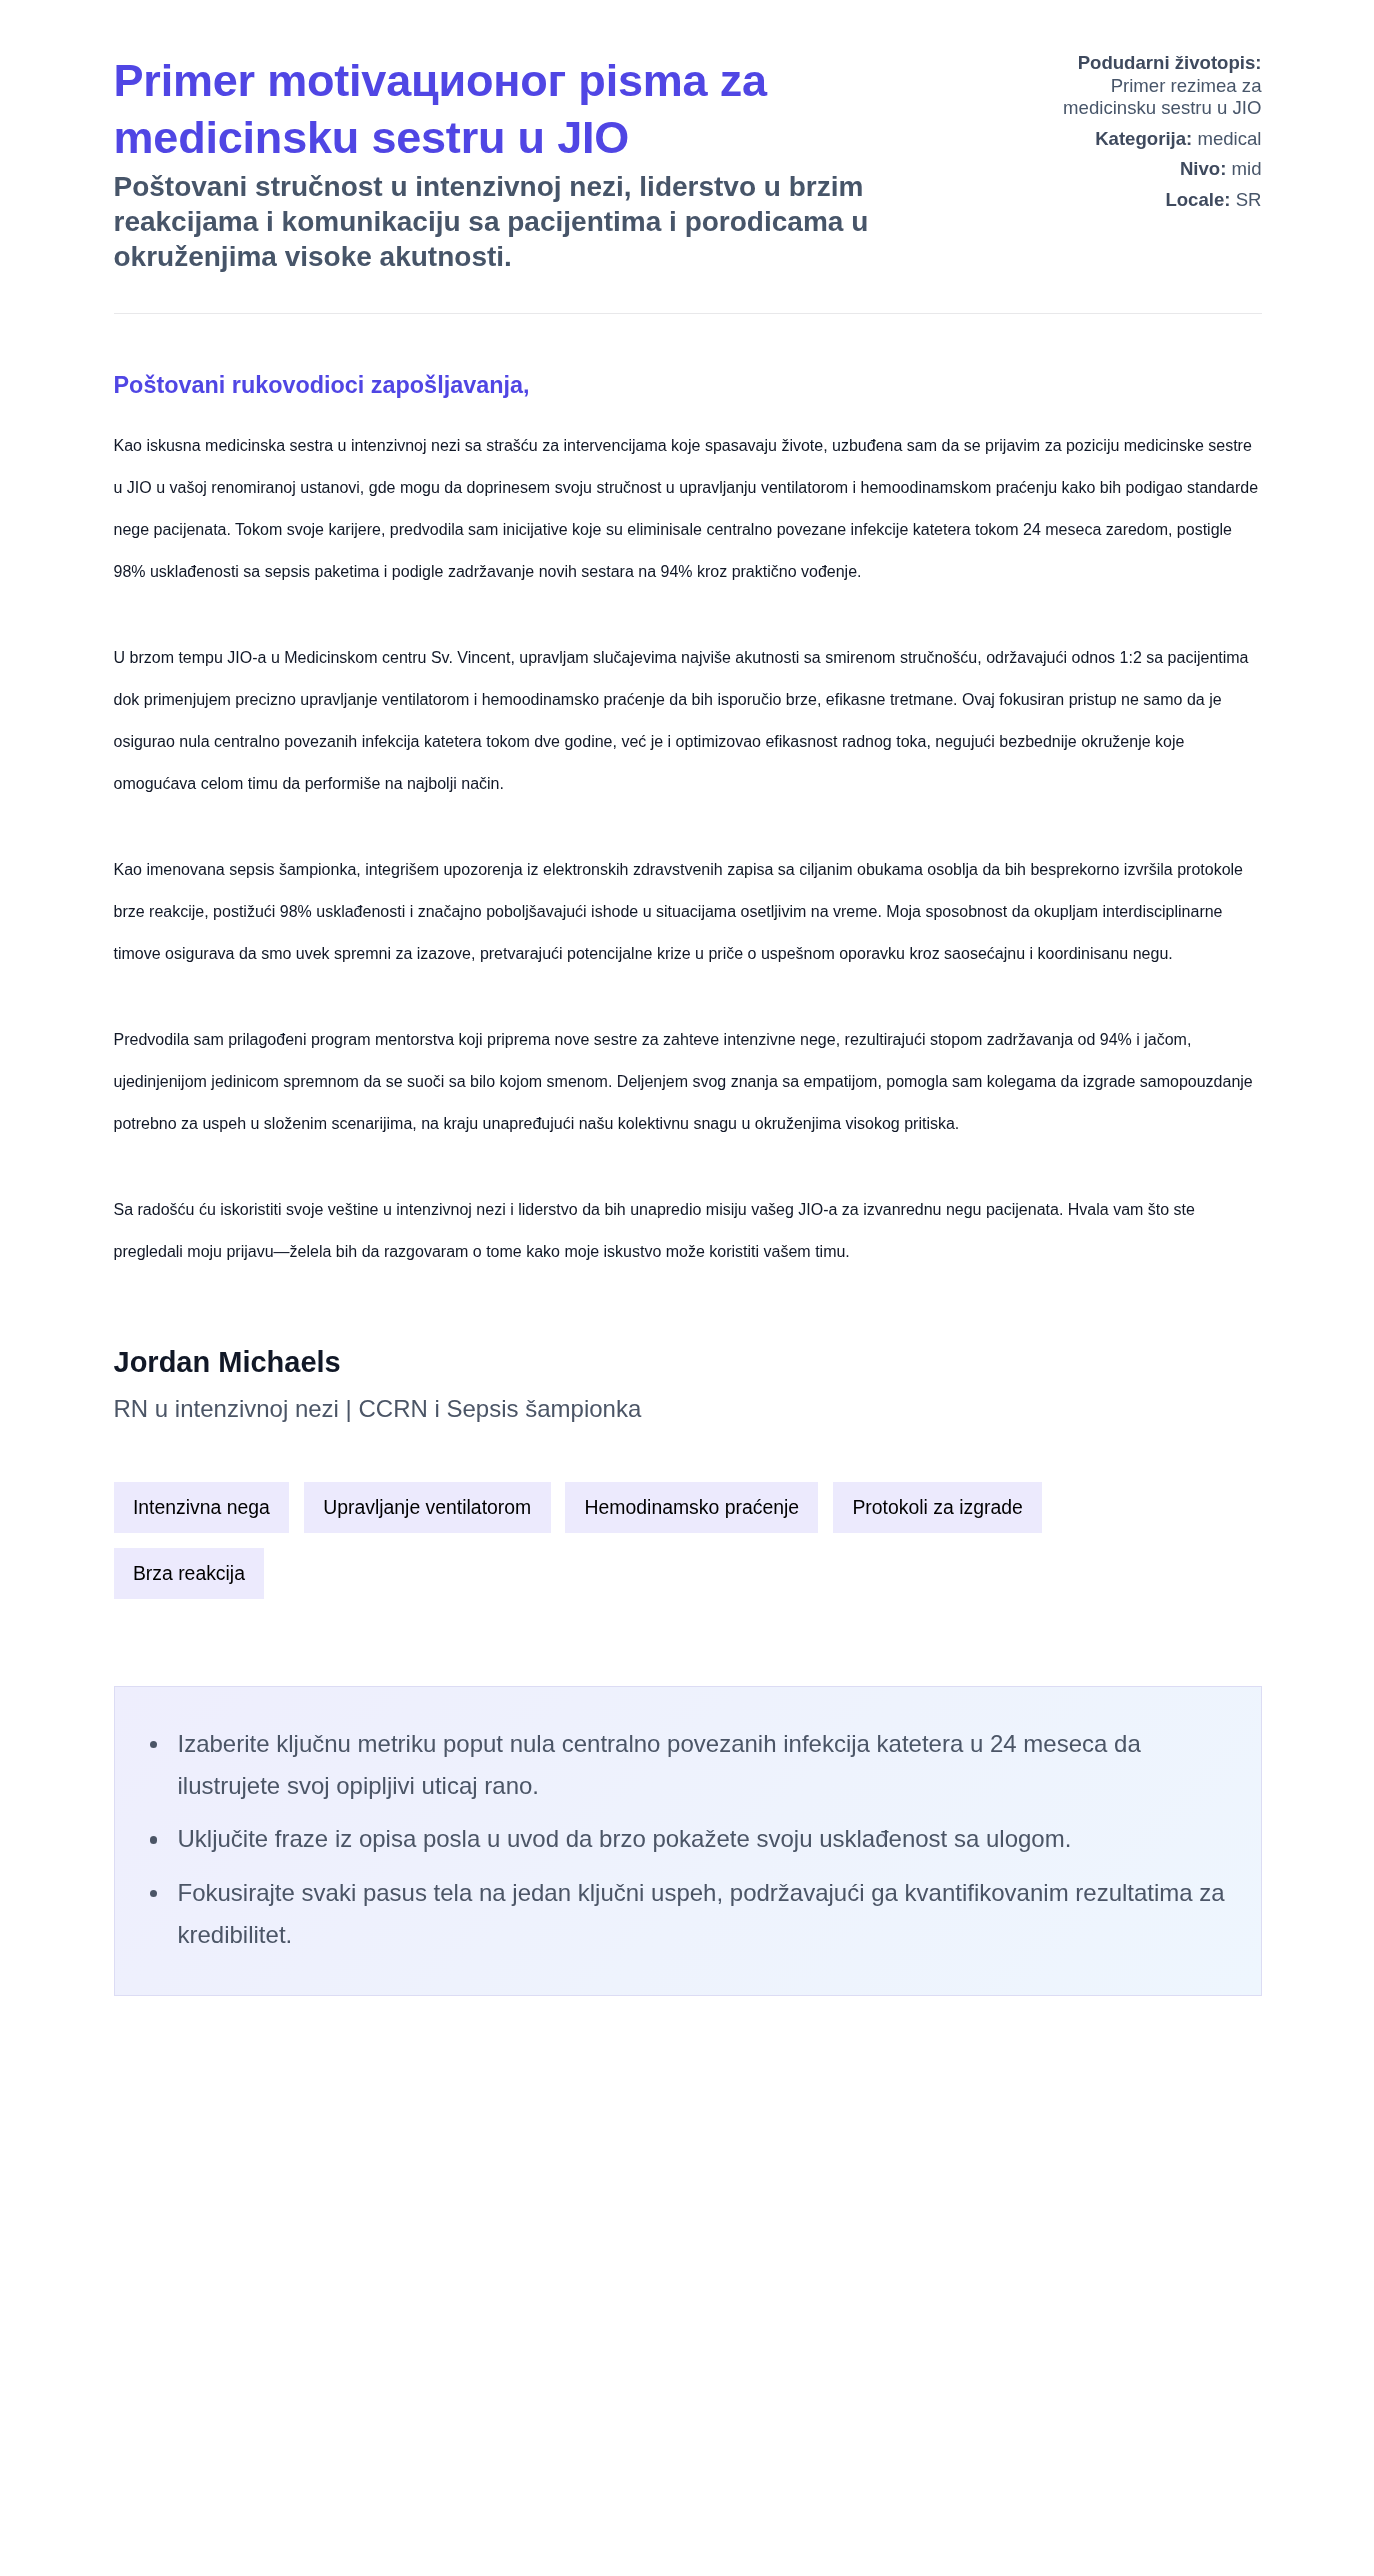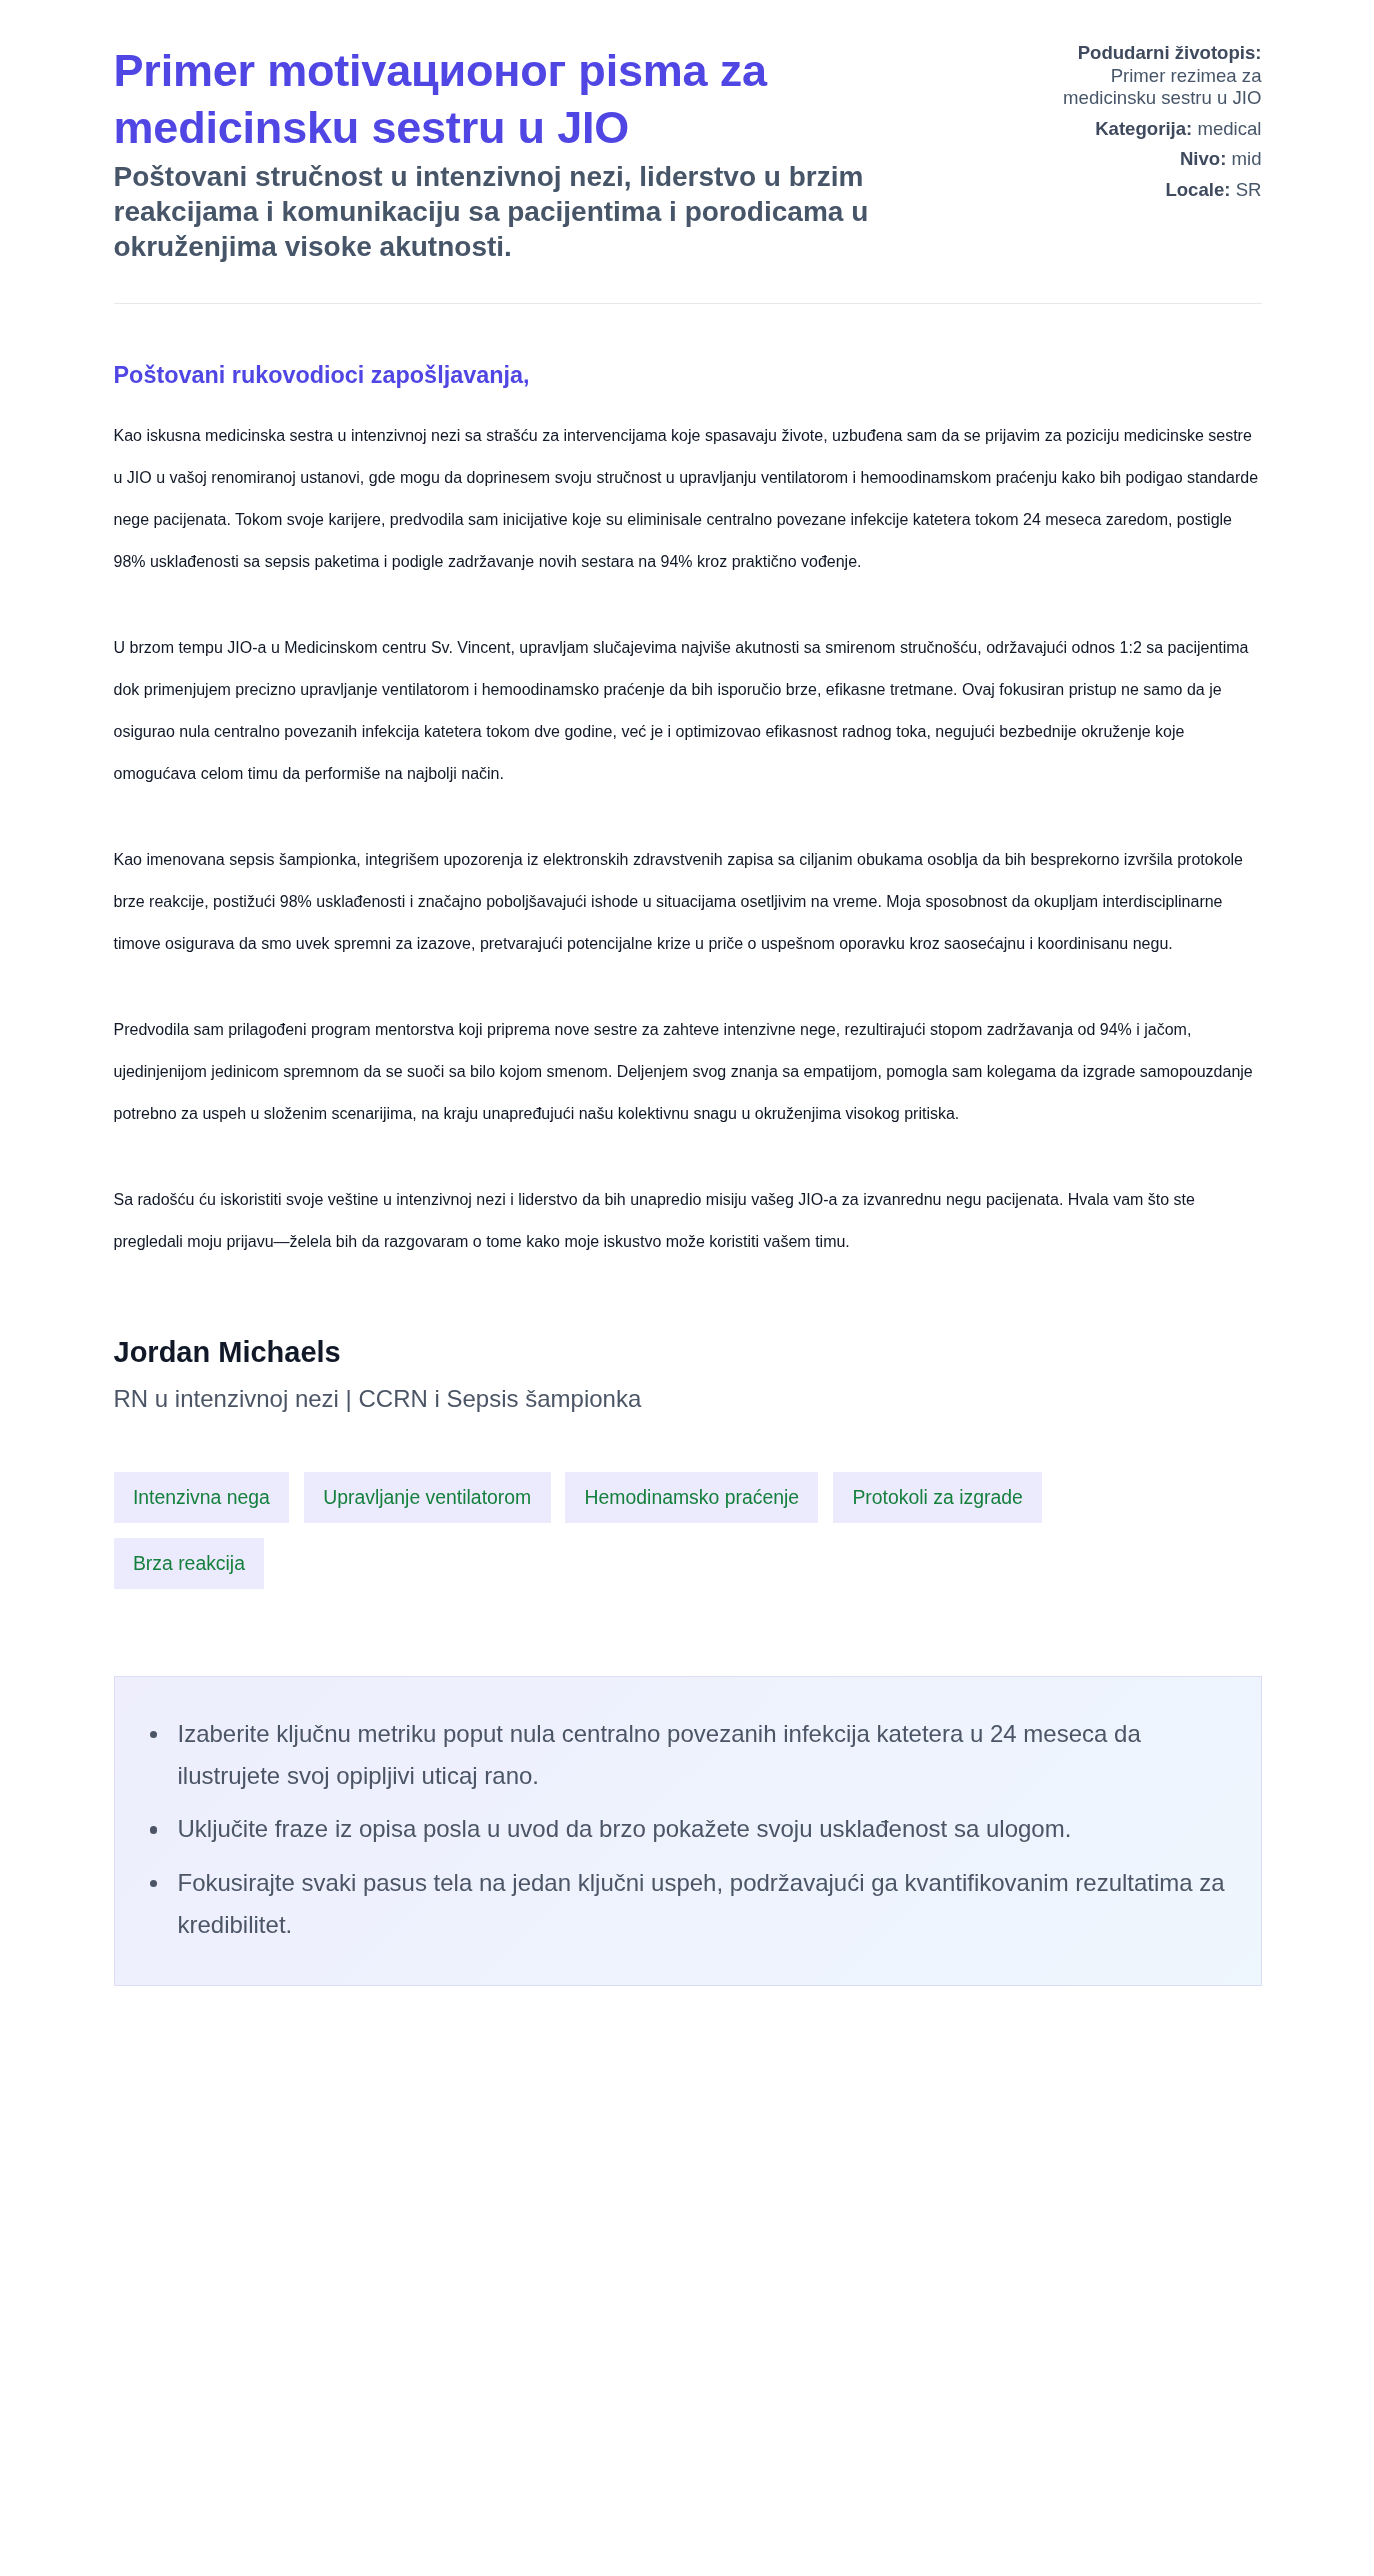--- a/index.html
+++ b/index.html
@@ -8,21 +8,21 @@
       background: #ffffff;
     }
     body {
       width: 1375px;
       min-height: 2576px;
       font-family: "Liberation Sans", "DejaVu Sans", sans-serif;
       color: #111827;
     }
     .page {
       width: 1148px;
-      margin: 4px auto;
+      margin: 14px auto;
       padding-top: 38px;
       padding-bottom: 65px;
       box-sizing: border-box;
     }
     
     .header {
       display: flex;
       justify-content: space-between;
       align-items: flex-start;
       padding-bottom: 39px;
@@ -104,21 +104,21 @@
     
     .tags {
       display: flex;
       flex-wrap: wrap;
       gap: 14.6px 14.6px;
       margin-top: 57px;
       width: 1051px;
     }
     .tag {
       background: #eceafd;
-      color: #15803d;
+      color: #000000;
       font-size: 19.4px;
       line-height: 24px;
       padding: 13.7px 19.4px 13.7px 19.4px;
       font-weight: 500;
     }
     
     .tips {
       margin-top: 87px;
       border: 1.6px solid #dcdcf4;
       background: linear-gradient(135deg, #eeeefd 0%, #eef3fd 55%, #eef6fe 100%);

